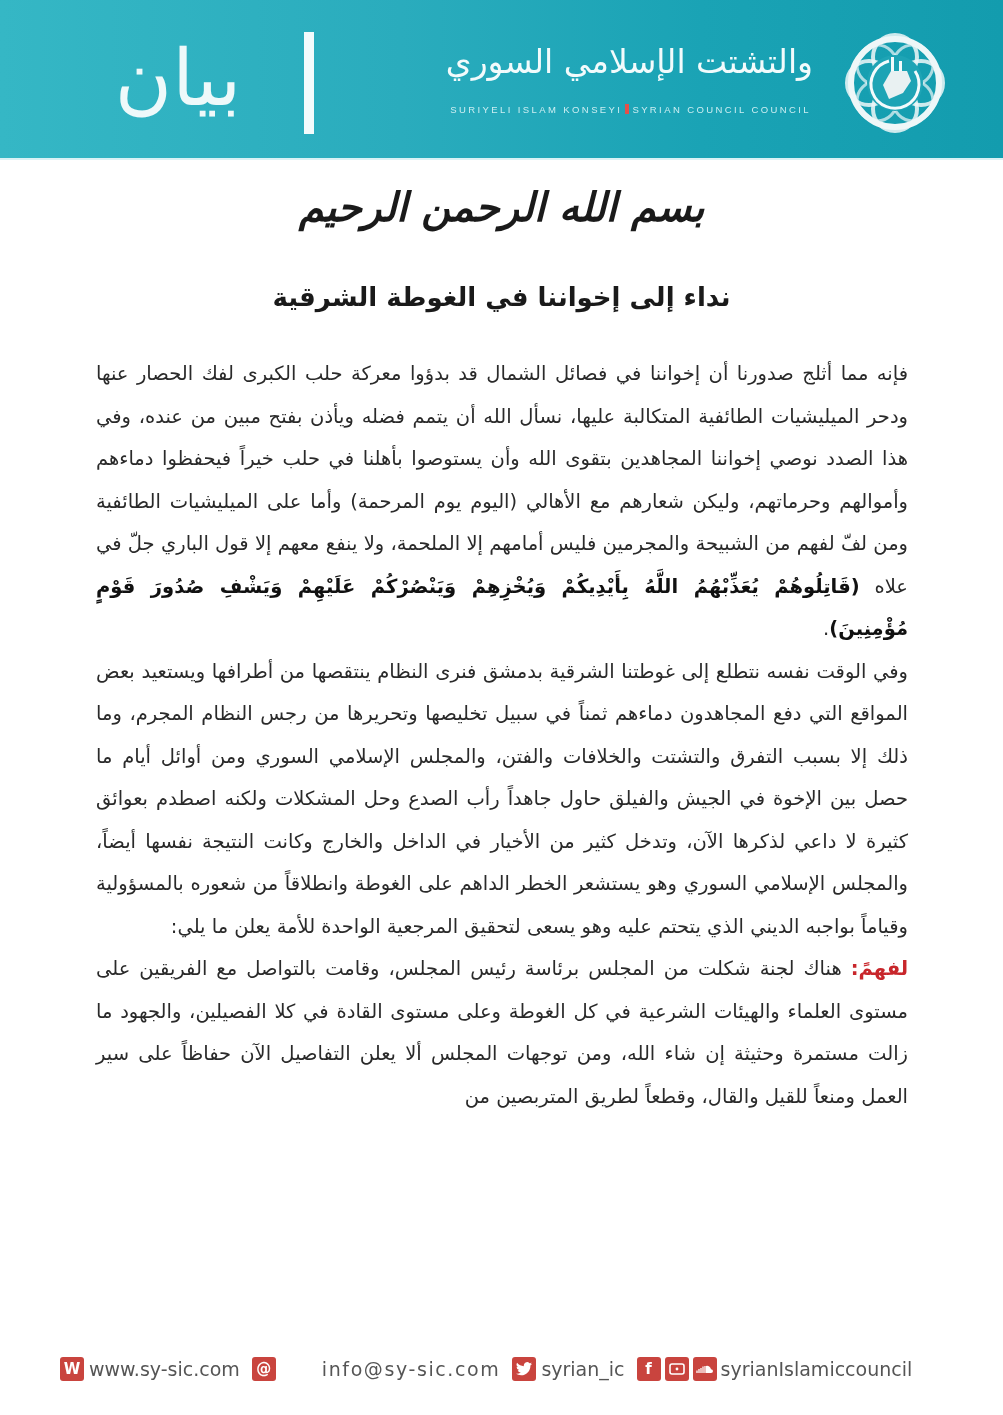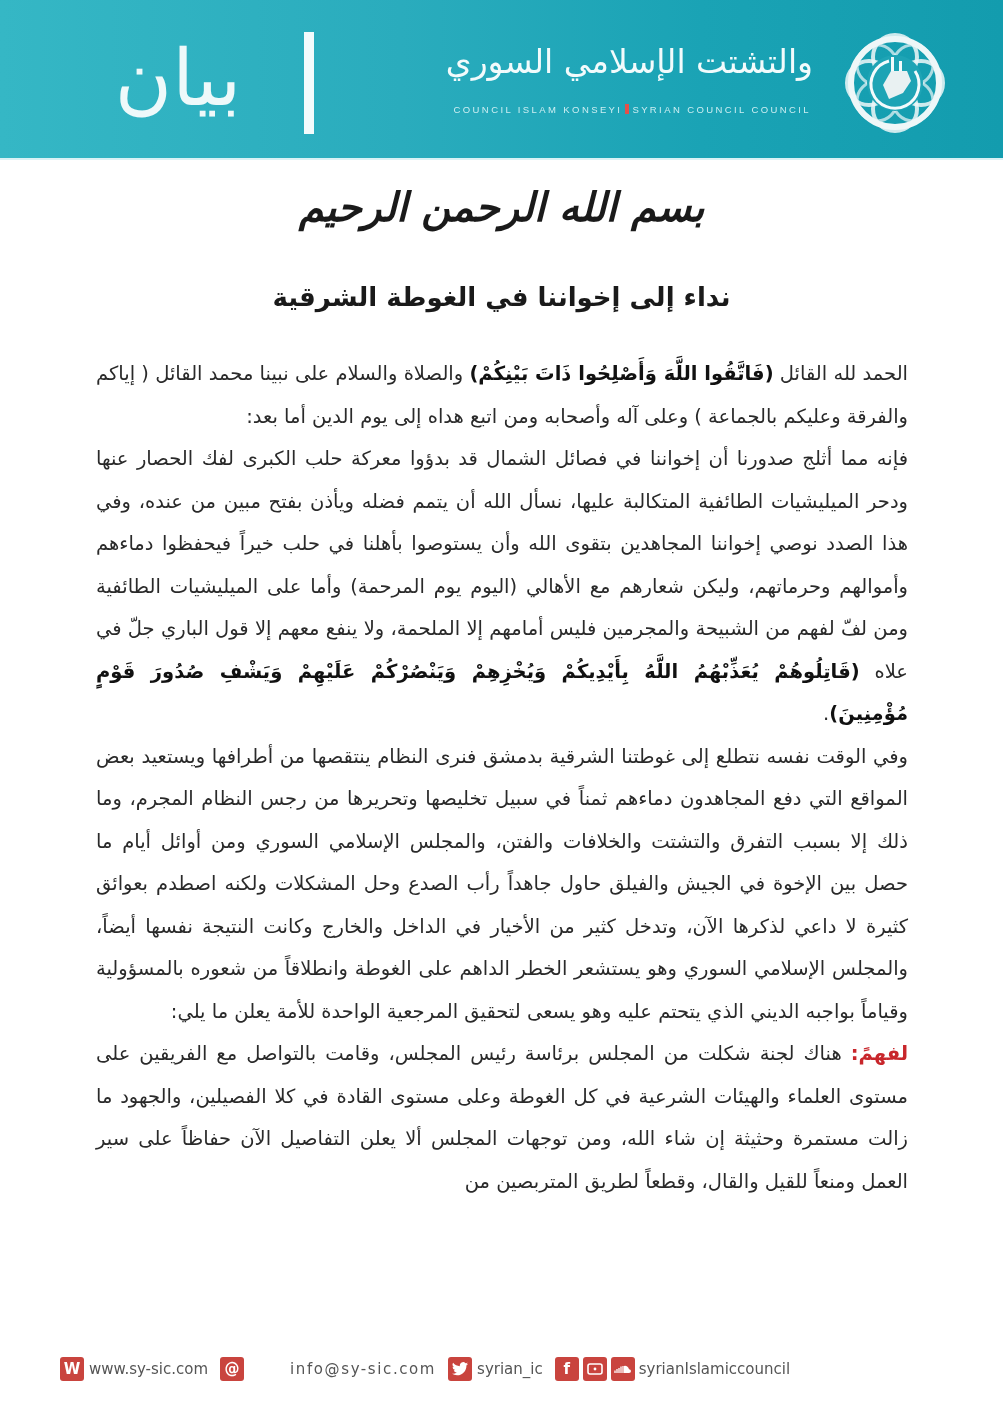--- a/index.html
+++ b/index.html
@@ -151,21 +151,21 @@
       height: 24px;
       background: #c9443e;
       color: #fff;
       border-radius: 3px;
       font-size: 15px;
       font-weight: bold;
       margin-right: 5px;
       line-height: 1;
     }
     .footer .ico svg { display: block; }
-    .footer .txt { font-size: 15px; color: #555; }
+    .footer .txt { font-size: 19px; color: #555; }
     .footer .txt.mail { letter-spacing: 1.6px; margin-left: 41px; }
     .footer .icons-group { display: flex; align-items: center; }
     .footer .icons-group .ico { margin-right: 4px; }
   </style>
 </head>
 <body>
 
 <div class="page">
 
   <div class="header">
@@ -184,33 +184,30 @@
         </g>
         <circle cx="56" cy="56" r="28" fill="#1ea4b5"></circle>
         <path d="M76 44 A24 24 0 1 1 50 34" fill="none" stroke="#f4fbfc" stroke-width="3"></path>
         <path d="M44 58 L52 44 L68 44 L72 54 L64 66 L50 72 Z" fill="#e9f1f2"></path>
         <rect x="52" y="30" width="3" height="14" fill="#f4fbfc"></rect>
         <rect x="60" y="34" width="3" height="10" fill="#f4fbfc"></rect>
       </svg>
     </div>
     <div class="org-name">والتشتت الإسلامي السوري</div>
     <div class="org-sub">
-      <span>COUNCIL ISLAM KONSEYI</span><span class="sep"></span><span>SYRIAN COUNCIL COUNCIL</span>
+      <span>SURIYELI ISLAM KONSEYI</span><span class="sep"></span><span>SYRIAN COUNCIL COUNCIL</span>
     </div>
     <div class="vbar"></div>
     <div class="statement">بيان</div>
   </div>
 
   <div class="basmala">بسم الله الرحمن الرحيم</div>
   <div class="doc-title">نداء إلى إخواننا في الغوطة الشرقية</div>
 
   <div class="body-text">
-    <p>
-      <span>الحمد لله القائل </span><span class="quote">(فَاتَّقُوا اللَّهَ وَأَصْلِحُوا ذَاتَ بَيْنِكُمْ)</span><span> والصلاة والسلام على نبينا محمد القائل ( إياكم والفرقة وعليكم بالجماعة ) وعلى آله وأصحابه ومن اتبع هداه إلى يوم الدين أما بعد:</span>
-    </p>
     <p>
       <span>فإنه مما أثلج صدورنا أن إخواننا في فصائل الشمال قد بدؤوا معركة حلب الكبرى لفك الحصار عنها ودحر الميليشيات الطائفية المتكالبة عليها، نسأل الله أن يتمم فضله ويأذن بفتح مبين من عنده، وفي هذا الصدد نوصي إخواننا المجاهدين بتقوى الله وأن يستوصوا بأهلنا في حلب خيراً فيحفظوا دماءهم وأموالهم وحرماتهم، وليكن شعارهم مع الأهالي (اليوم يوم المرحمة) وأما على الميليشيات الطائفية ومن لفّ لفهم من الشبيحة والمجرمين فليس أمامهم إلا الملحمة، ولا ينفع معهم إلا قول الباري جلّ في علاه </span><span class="quote">(قَاتِلُوهُمْ يُعَذِّبْهُمُ اللَّهُ بِأَيْدِيكُمْ وَيُخْزِهِمْ وَيَنْصُرْكُمْ عَلَيْهِمْ وَيَشْفِ صُدُورَ قَوْمٍ مُؤْمِنِينَ)</span><span>.</span>
     </p>
     <p>
       <span>وفي الوقت نفسه نتطلع إلى غوطتنا الشرقية بدمشق فنرى النظام ينتقصها من أطرافها ويستعيد بعض المواقع التي دفع المجاهدون دماءهم ثمناً في سبيل تخليصها وتحريرها من رجس النظام المجرم، وما ذلك إلا بسبب التفرق والتشتت والخلافات والفتن، والمجلس الإسلامي السوري ومن أوائل أيام ما حصل بين الإخوة في الجيش والفيلق حاول جاهداً رأب الصدع وحل المشكلات ولكنه اصطدم بعوائق كثيرة لا داعي لذكرها الآن، وتدخل كثير من الأخيار في الداخل والخارج وكانت النتيجة نفسها أيضاً، والمجلس الإسلامي السوري وهو يستشعر الخطر الداهم على الغوطة وانطلاقاً من شعوره بالمسؤولية وقياماً بواجبه الديني الذي يتحتم عليه وهو يسعى لتحقيق المرجعية الواحدة للأمة يعلن ما يلي:</span>
     </p>
     <p>
       <span class="label-red">لفهمً:</span><span> هناك لجنة شكلت من المجلس برئاسة رئيس المجلس، وقامت بالتواصل مع الفريقين على مستوى العلماء والهيئات الشرعية في كل الغوطة وعلى مستوى القادة في كلا الفصيلين، والجهود ما زالت مستمرة وحثيثة إن شاء الله، ومن توجهات المجلس ألا يعلن التفاصيل الآن حفاظاً على سير العمل ومنعاً للقيل والقال، وقطعاً لطريق المتربصين من</span>
     </p>
   </div>

